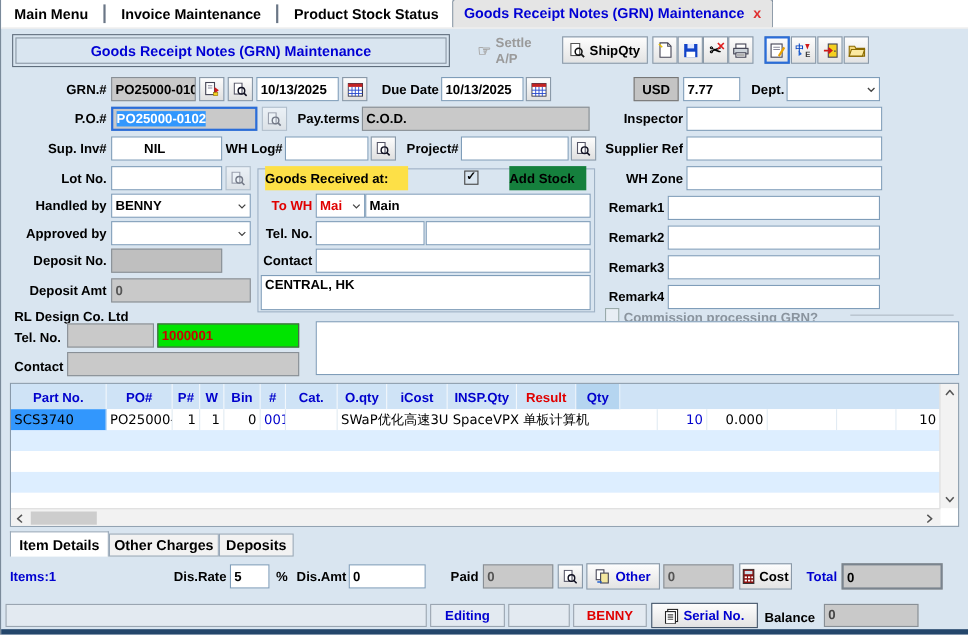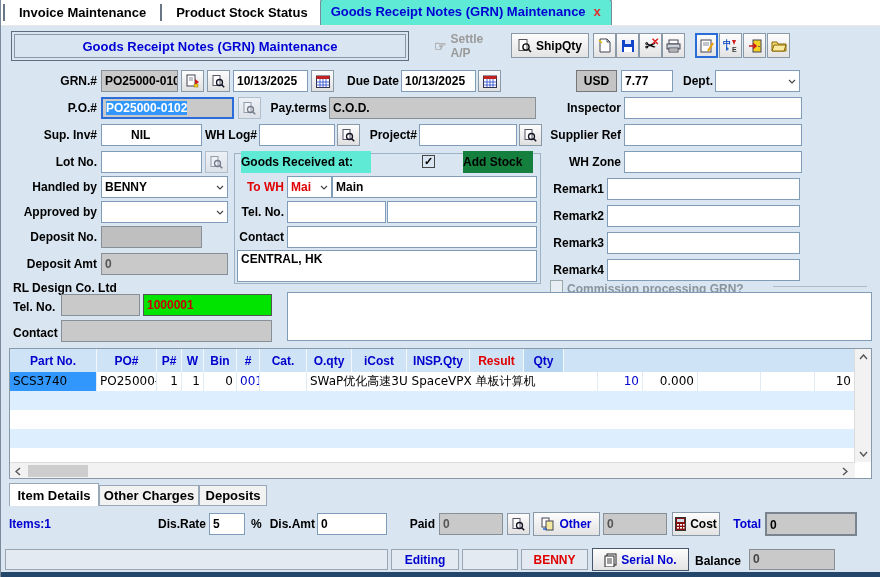--- a/index.html
+++ b/index.html
@@ -4,21 +4,21 @@
 <style>
   html,body{margin:0;padding:0;background:#9aa7b4;}
   .app{position:relative;width:880px;height:577px;background:#d9e5f0;overflow:hidden;
        font-family:"Liberation Sans",sans-serif;font-weight:bold;font-size:12px;color:#000;
        border-left:1px solid #7a8a9a;box-sizing:border-box;}
   .abs{position:absolute;box-sizing:border-box;}
   
   .tabstrip{left:0;top:0;width:880px;height:26px;background:#ffffff;display:flex;align-items:flex-end;border-bottom:1px solid #e8e8e8;}
   .ttab{padding:4px 12px 5px 12px;font-size:13px;color:#000;white-space:nowrap;cursor:default;}
   .tdiv{width:2px;height:17px;background:#6a7686;margin:0 2px 4px 2px;}
-  .ttab.active{color:#0000d4;background:#5eead4;border:1px solid #7a8a9a;border-bottom:none;border-radius:3px 3px 0 0;padding:4px 10px 6px 10px;}
+  .ttab.active{color:#0000d4;background:#e5e5e5;border:1px solid #7a8a9a;border-bottom:none;border-radius:3px 3px 0 0;padding:4px 10px 6px 10px;}
   .ttab .x{color:#e03030;margin-left:8px;font-size:13px;}
   
   .titlebox{left:10px;top:31px;width:398px;height:30px;border:1px solid #5f6d7c;padding:2px;background:#d9e5f0;}
   .titlebox .inner{width:100%;height:100%;border:1px solid #8a97a5;display:flex;align-items:center;justify-content:center;
                    color:#0000d4;font-size:13px;box-sizing:border-box;}
   .tbtn{height:25px;background:linear-gradient(#fdfdfd,#e3e3e3);border:1px solid #8a99a8;display:flex;align-items:center;justify-content:center;gap:4px;padding:0 5px;}
   .tbtn.flat{background:transparent;border:none;color:#9a9a9a;}
   .tbtn.sq{width:23px;padding:0;}
   .tbtn.focus{outline:2px solid #2a6dd9;outline-offset:-2px;}
   
@@ -59,20 +59,21 @@
   .blue{color:#0000d0;}.red{color:#e00000;}
   .darkstrip{left:0;top:572px;width:880px;height:5px;background:#24466b;}
   svg{display:block;}
 </style>
 </head>
 <body>
 
 <div class="app">
 
   <div class="abs tabstrip">
+    <div class="ttab">Main Menu</div>
     <div class="tdiv"></div>
     <div class="ttab">Invoice Maintenance</div>
     <div class="tdiv"></div>
     <div class="ttab">Product Stock Status</div>
     <div class="ttab active">
       <span>Goods Receipt Notes (GRN) Maintenance</span><span class="x">x</span>
     </div>
   </div>
 
   <div class="abs titlebox">
@@ -279,21 +280,21 @@
   <input class="abs fld" style="left: 100px; top: 151px; width: 101px;" value="">
   <div class="abs btn dis" style="left:204px;top:151px;">
     <span>
         <svg width="13" height="13" viewBox="0 0 13 13">
           <rect x="1" y="0.5" width="7" height="10" fill="#fff" stroke="#556"></rect>
           <circle cx="7.5" cy="7.5" r="3" fill="none" stroke="#112" stroke-width="1.3"></circle>
           <line x1="9.7" y1="9.7" x2="12.2" y2="12.2" stroke="#112" stroke-width="1.5"></line>
         </svg>
       </span>
   </div>
-  <div class="abs lbl left" style="left:240px;top:151px;width:130px;background:#5eead4;">Goods Received at:</div>
+  <div class="abs lbl left" style="left:240px;top:151px;width:130px;background:#fde047;">Goods Received at:</div>
   <div class="abs check" style="left:421px;top:155px;background:#d9e5f0;">
       <span>✓</span>
     </div>
   <div class="abs lbl left" style="left:462px;top:151px;width:70px;background:#15803d;">Add Stock</div>
   <div class="abs lbl" style="left:540px;top:151px;width:80px;">WH Zone</div>
   <input class="abs fld" style="left: 623px; top: 151px; width: 178px;" value="">
 
   <div class="abs lbl" style="left:2px;top:176px;width:94px;">Handled by</div>
   <div class="abs combo" style="left:100px;top:176px;width:127px;">
     <span>BENNY</span>

